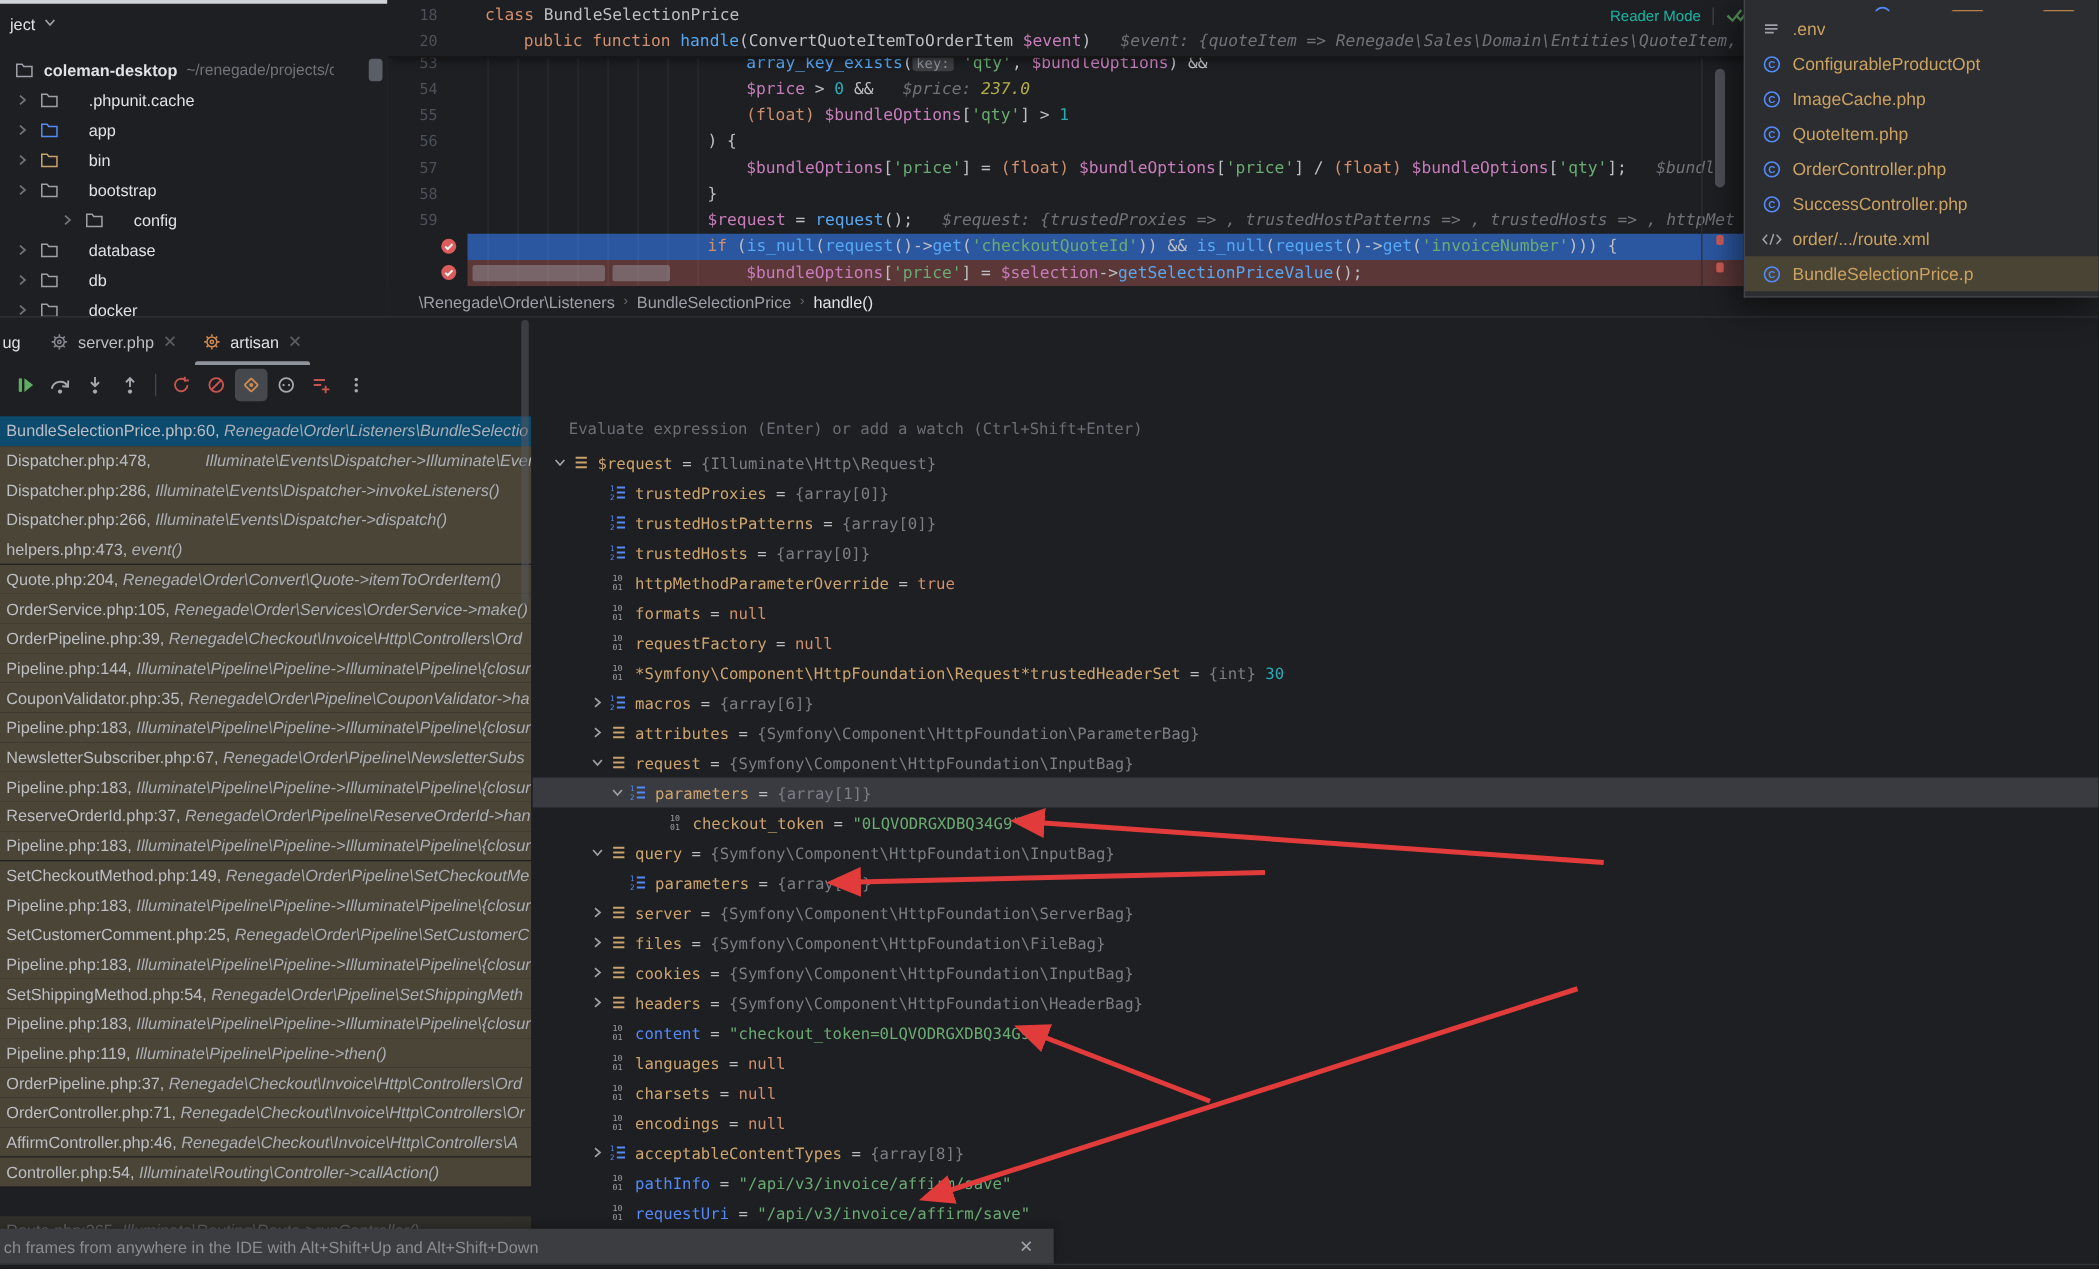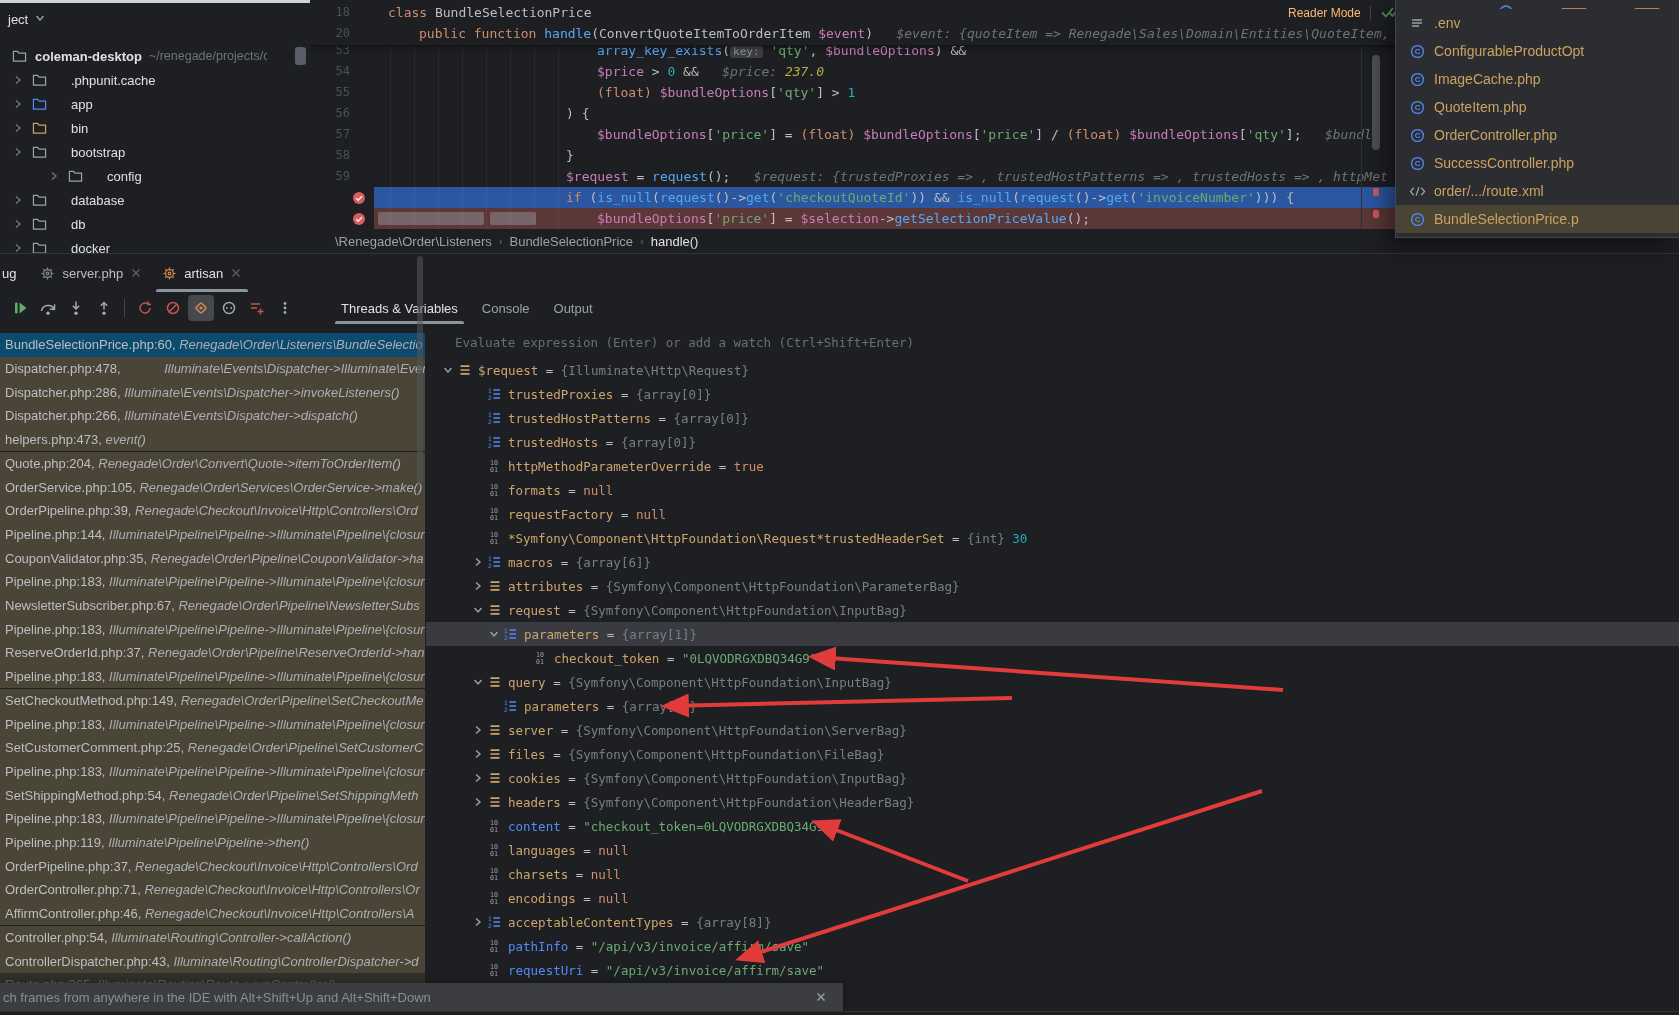--- a/index.html
+++ b/index.html
@@ -30,21 +30,21 @@
   .bg-bp .rowbg{background:#5c3737;}
   .tok-kw{color:#cf8e6d;} .tok-pl{color:#bcbec4;} .tok-fn{color:#56a8f5;} .tok-vr{color:#c77dbb;}
   .tok-str{color:#6aab73;} .tok-num{color:#2aacb8;}
   .tok-hint{color:#6f737a;font-style:italic;}
   .tok-dv{color:#b3ae45;font-style:italic;}
   .tok-ph{background:#3d3f43;color:#8c919a;border-radius:3px;padding:0 3px;font-size:11px;text-align:right;}
   .guide{position:absolute;top:45px;height:184px;width:1px;background:rgba(255,255,255,0.055);z-index:3;}
   #sticky{position:absolute;left:0;top:0;width:100%;height:45px;background:#1e1f22;z-index:4;
           border-bottom:1px solid #141517;box-shadow:0 3px 7px -2px rgba(0,0,0,.5);}
   #reader-mode{position:absolute;left:978px;top:3px;height:20px;display:flex;align-items:center;gap:9px;
-               color:#fdba74;font-size:12px;z-index:5;}
+               color:#14b8a6;font-size:12px;z-index:5;}
   #reader-mode .sep{width:1px;height:14px;background:#43454a;}
   #margin-guide{position:absolute;left:1051px;top:45px;height:184px;width:1px;background:#2e3034;}
   #ed-scroll{position:absolute;left:1062px;top:55px;width:8px;height:95px;background:#4d5057;border-radius:4px;z-index:5;}
   .stripe{position:absolute;left:1063px;width:6px;height:8px;background:#cf5b56;border-radius:2px;z-index:5;}
   #breadcrumbs{position:absolute;left:0;top:229px;width:100%;height:24px;background:#1e1f22;
                display:flex;align-items:center;padding-left:25px;gap:7px;color:#9da0a8;z-index:6;}
   #breadcrumbs .bc-sep{color:#6a6e75;font-size:11px;}
   #breadcrumbs .last{color:#dfe1e5;}
   .ghost{position:absolute;top:4px;height:13px;background:rgba(154,158,166,.45);border-radius:2px;z-index:2;}
   
@@ -378,25 +378,20 @@
             </svg>
           </div>
           <div class="tbico">
             <svg width="16" height="16" viewBox="0 0 16 16" fill="#a6a9af">
               <circle cx="8" cy="3.5" r="1.4"></circle>
               <circle cx="8" cy="8" r="1.4"></circle>
               <circle cx="8" cy="12.5" r="1.4"></circle>
             </svg>
           </div>
         </div>
-      <div id="vtab-list" style="display:flex;margin-left:30px;">
-          <div class="vtab active">Threads &amp; Variables</div>
-          <div class="vtab">Console</div>
-          <div class="vtab">Output</div>
-        </div>
     </div>
     <div id="frames">
         <div class="frow sel" style="top: 9px;">
           <span class="ff">BundleSelectionPrice.php:60,&nbsp;</span>
           <span class="fd">Renegade\Order\Listeners\BundleSelectio</span>
         </div>
         <div class="frow" style="top: 32.7px; gap: 40px;">
           <span class="ff">Dispatcher.php:478,&nbsp;</span>
           <span class="fd">Illuminate\Events\Dispatcher-&gt;Illuminate\Events\{clo</span>
         </div>
@@ -488,24 +483,20 @@
           <span class="ff">OrderController.php:71,&nbsp;</span>
           <span class="fd">Renegade\Checkout\Invoice\Http\Controllers\Or</span>
         </div>
         <div class="frow" style="top: 577.8px;">
           <span class="ff">AffirmController.php:46,&nbsp;</span>
           <span class="fd">Renegade\Checkout\Invoice\Http\Controllers\A</span>
         </div>
         <div class="frow" style="top: 601.5px;">
           <span class="ff">Controller.php:54,&nbsp;</span>
           <span class="fd">Illuminate\Routing\Controller-&gt;callAction()</span>
-        </div>
-        <div class="frow" style="top: 625.2px;">
-          <span class="ff">ControllerDispatcher.php:43,&nbsp;</span>
-          <span class="fd">Illuminate\Routing\ControllerDispatcher-&gt;d</span>
         </div>
         <div class="frow" style="top: 648.9px; opacity: 0.45;">
           <span class="ff">Route.php:265,&nbsp;</span>
           <span class="fd">Illuminate\Routing\Route-&gt;runController()</span>
         </div>
       </div>
     <div id="frames-scroll"></div>
     <div id="vars">
       <div id="evalrow">
         <span>Evaluate expression (Enter) or add a watch (Ctrl+Shift+Enter)</span>

